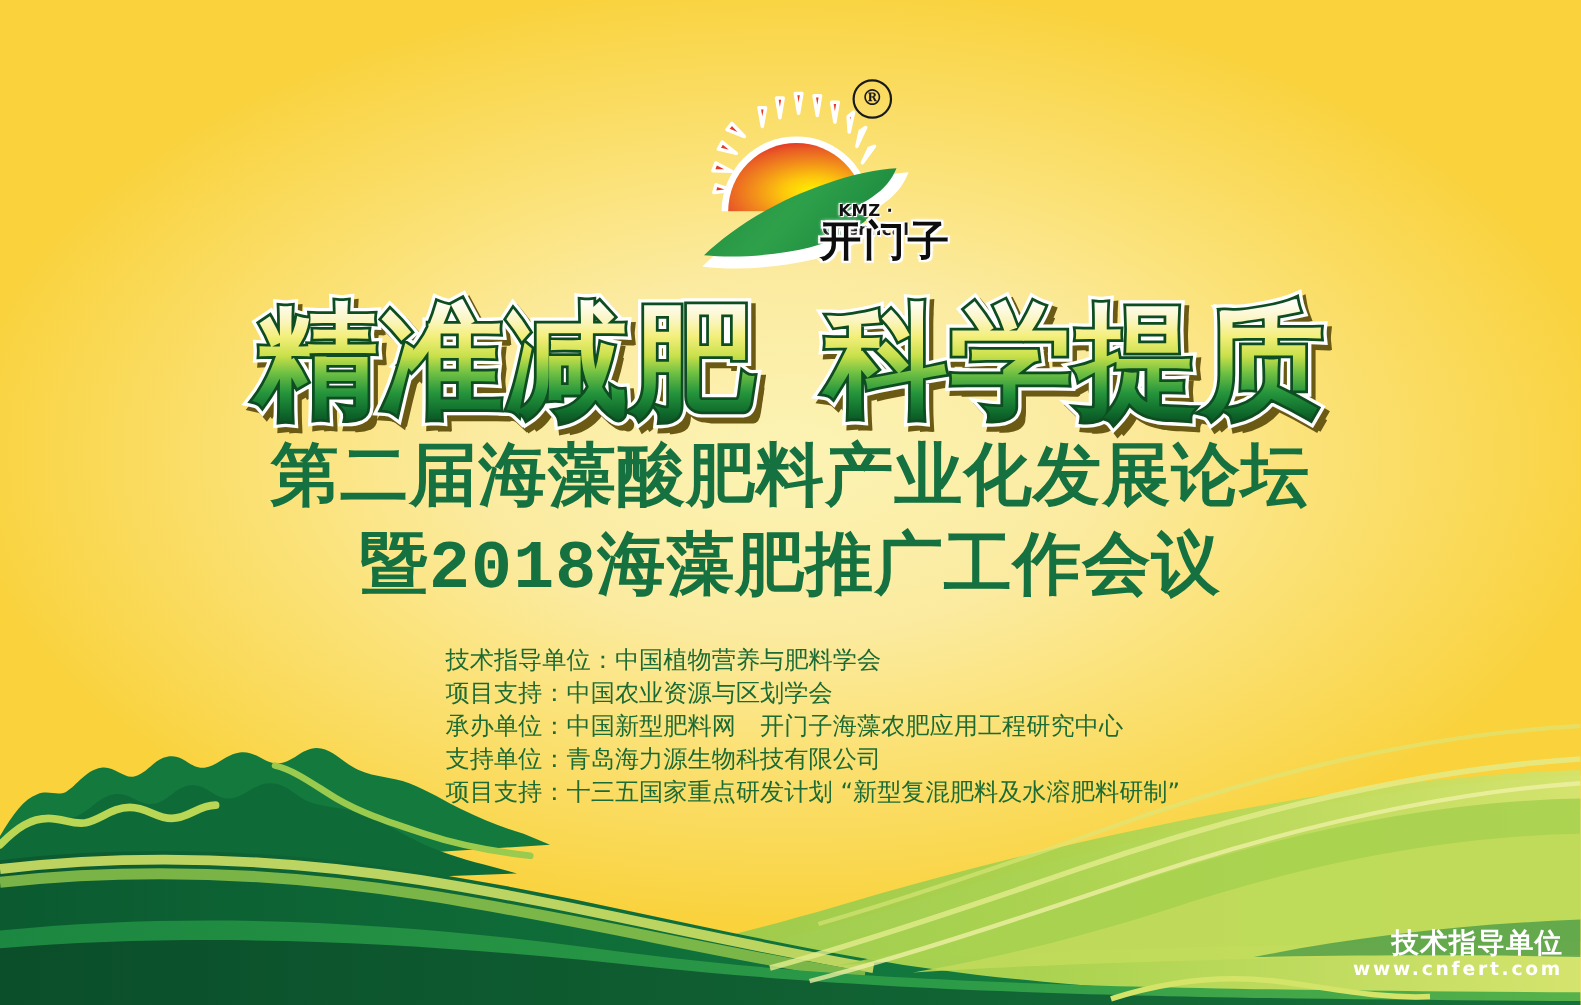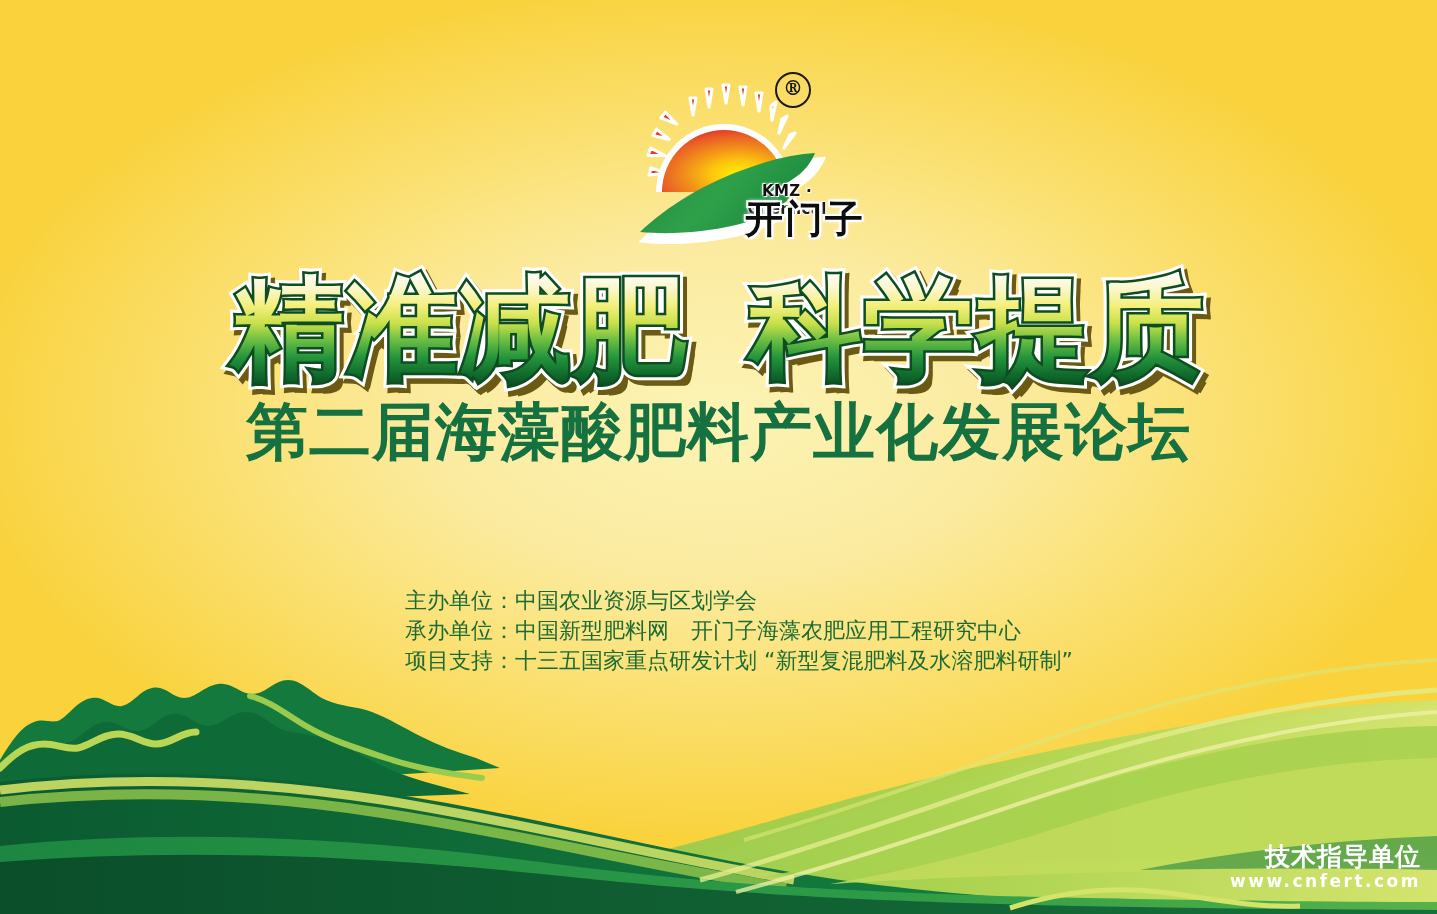--- a/index.html
+++ b/index.html
@@ -231,24 +231,27 @@
               font-family:'DejaVu Sans','Liberation Sans',sans-serif;">开门子</div>
 
   <div id="headline">
     <div class="hl-shadow"><span>精准减肥</span><span class="hl-gap"></span><span>科学提质</span></div>
     <div class="hl-outline"><span>精准减肥</span><span class="hl-gap"></span><span>科学提质</span></div>
     <div class="hl-dark"><span>精准减肥</span><span class="hl-gap"></span><span>科学提质</span></div>
     <div class="hl-fill"><span>精准减肥</span><span class="hl-gap"></span><span>科学提质</span></div>
   </div>
 
   <div class="subtitle" id="sub1">第二届海藻酸肥料产业化发展论坛</div>
+  <div class="subtitle" id="sub2">暨2018海藻肥推广工作会议</div>
 
   <div id="info">
-    <span class="info-line">主办单位：中国农业资源与区划学会</span>
+    <span class="info-line">技术指导单位：中国植物营养与肥料学会</span>
+    <span class="info-line">项目支持：中国农业资源与区划学会</span>
     <span class="info-line">承办单位：中国新型肥料网　开门子海藻农肥应用工程研究中心</span>
+    <span class="info-line">支持单位：青岛海力源生物科技有限公司</span>
     <span class="info-line">项目支持：十三五国家重点研发计划 “新型复混肥料及水溶肥料研制”</span>
   </div>
 
   <div id="watermark">
     <div id="wm-cn">技术指导单位</div>
     <div id="wm-url">www.cnfert.com</div>
   </div>
 
 </div>
 

